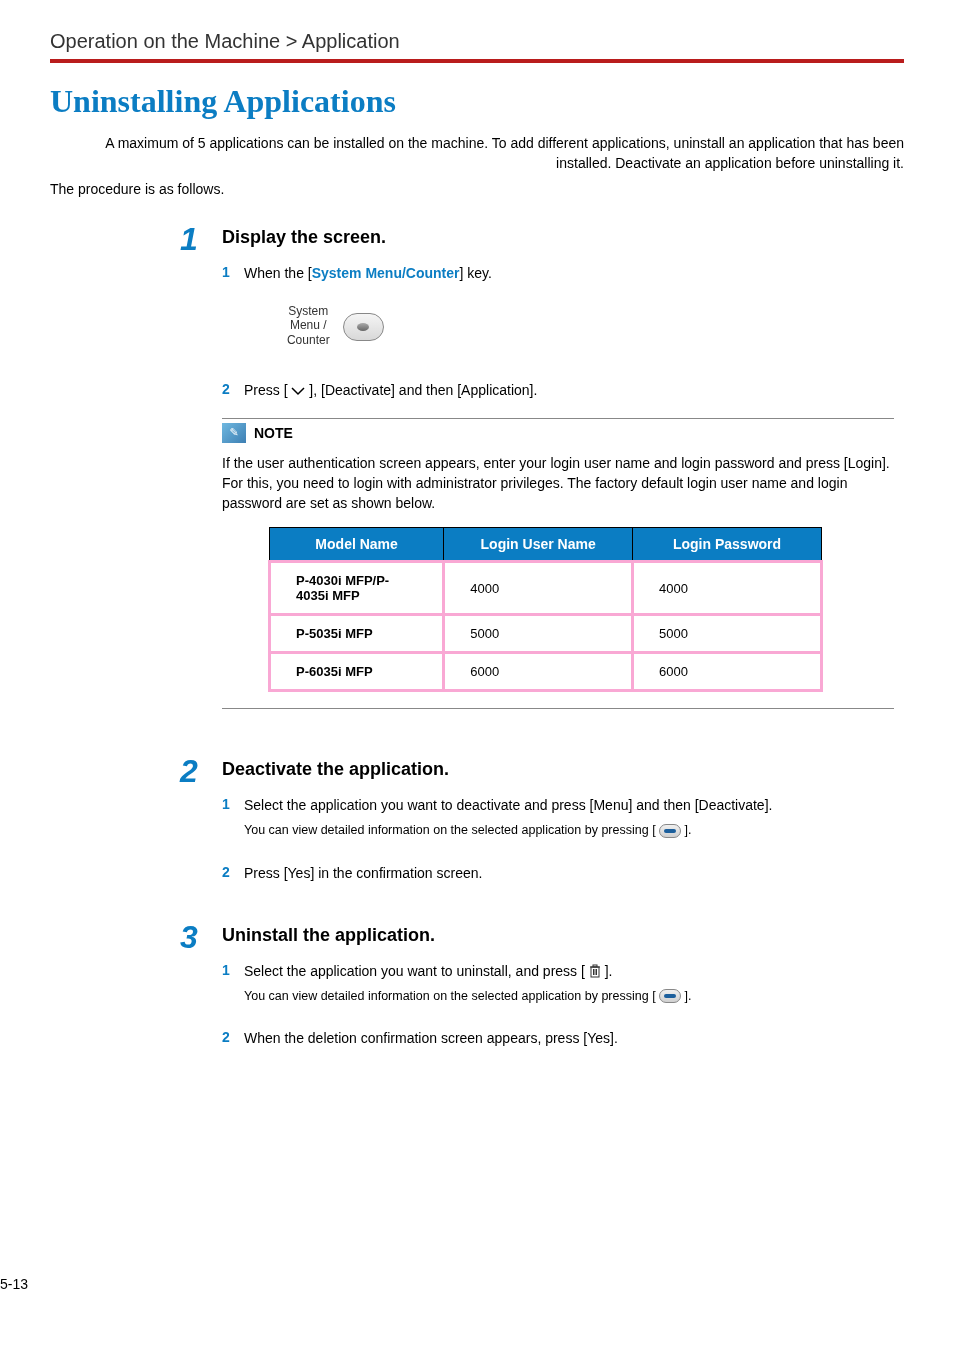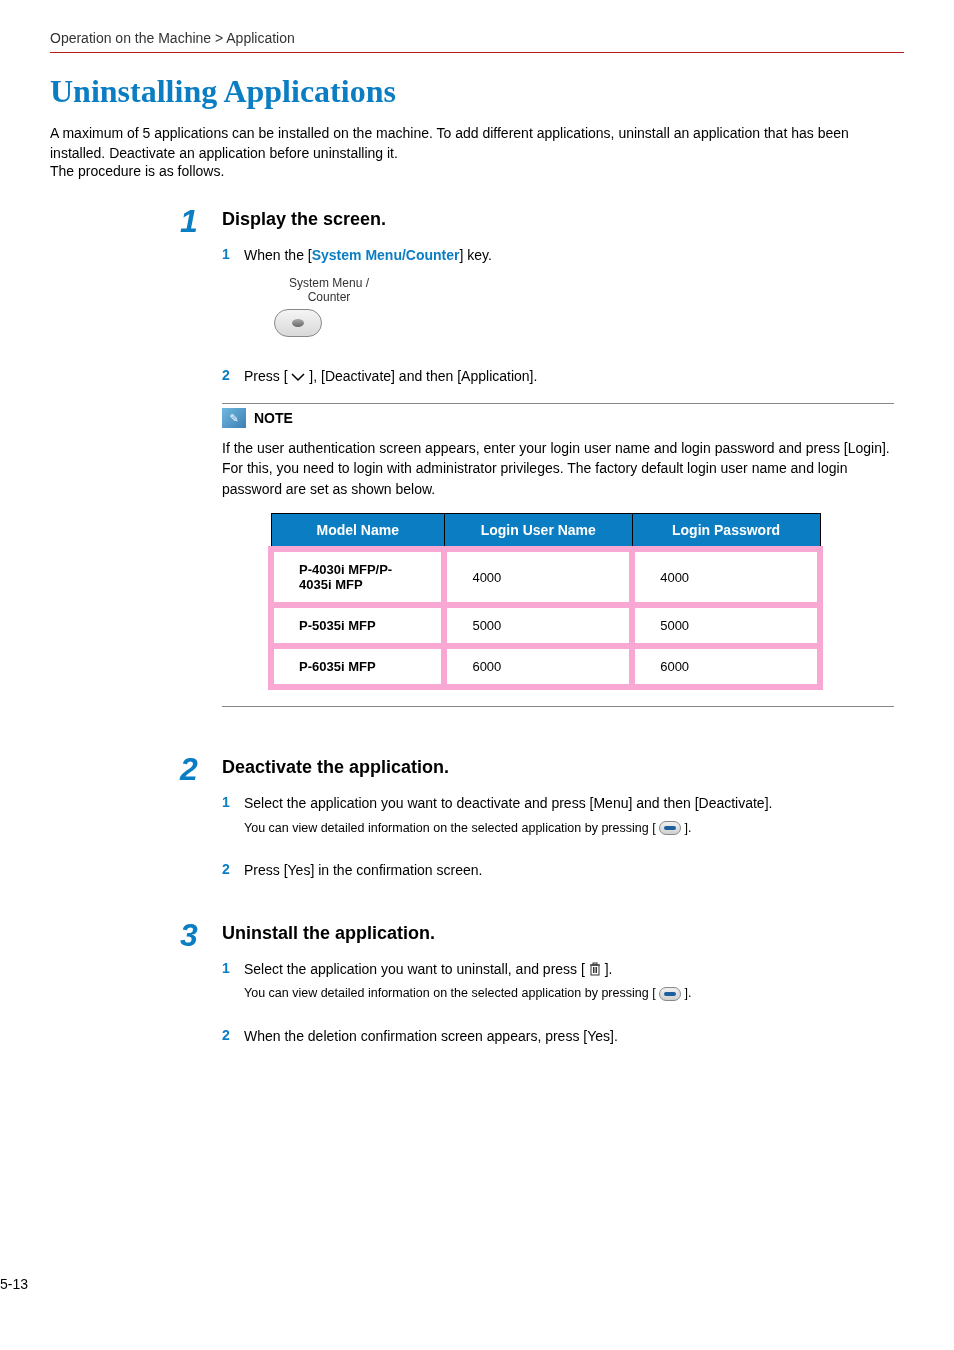--- a/index.html
+++ b/index.html
@@ -9,38 +9,39 @@
     }
     body {
       font-family: Arial, Helvetica, sans-serif;
       width: 954px;
       height: 1350px;
       background: #fff;
       position: relative;
       padding: 30px 50px 0 50px;
     }
     .breadcrumb {
-      font-size: 14px;
+      font-size: 20px;
       color: #333;
       padding-bottom: 6px;
-      border-bottom: 1px solid #b91c1c;
+      border-bottom: 4px solid #b91c1c;
       margin-bottom: 20px;
     }
     .heading-1 {
       font-size: 32px;
       font-weight: bold;
       color: #0b7dc3;
       font-family: Liberation Serif, serif;
       margin-bottom: 14px;
     }
     .intro {
       font-size: 14px;
       color: #000;
       line-height: 1.4;
-      margin-bottom: 0;
+      margin-bottom: 8px;
+      text-align: right;
     }
     .procedure-is {
       font-size: 14px;
       color: #000;
       margin-bottom: 30px;
     }
     .step-container {
       display: flex;
       margin-left: 130px;
       margin-bottom: 8px;
@@ -83,24 +84,25 @@
       font-size: 14px;
       color: #000;
       line-height: 1.4;
     }
     .key-link {
       color: #0b7dc3;
       font-weight: bold;
     }
     .button-graphic {
       margin-left: 30px;
-      margin-top: 10px;
+      margin-top: 20px;
       margin-bottom: 18px;
       display: flex;
-      flex-direction: column;
+      flex-direction: row;
+      align-items: center;
       width: 110px;
     }
     .button-label-top {
       font-size: 12px;
       color: #333;
       text-align: center;
       line-height: 1.2;
       margin-bottom: 4px;
     }
     .oval-button {
@@ -173,21 +175,21 @@
       font-size: 14px;
       font-weight: bold;
       padding: 8px 10px;
       border: 1px solid #000;
       text-align: center;
     }
     .login-table td {
       font-size: 13px;
       color: #000;
       padding: 10px 25px;
-      border: 6px solid #f9a8d4;
+      border: 3px solid #f9a8d4;
       text-align: left;
     }
     .login-table td:first-child {
       font-weight: bold;
       width: 175px;
     }
     .login-table td:nth-child(2),
     .login-table td:nth-child(3) {
       width: 190px;
     }

